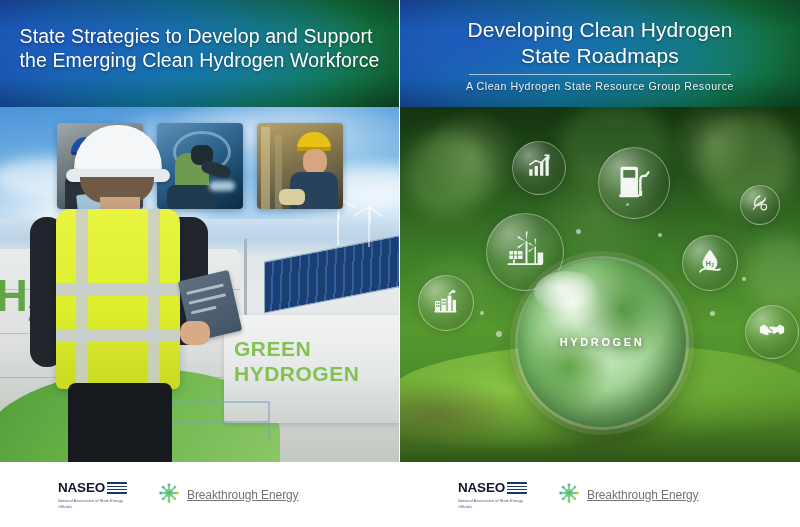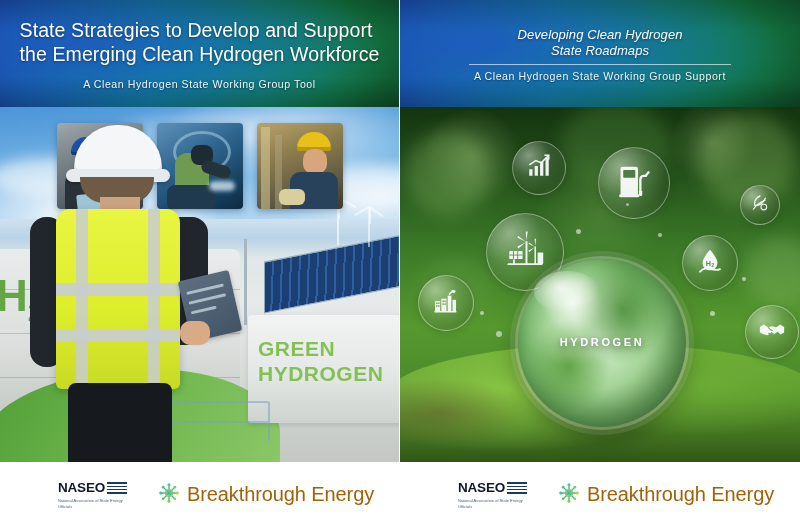--- a/index.html
+++ b/index.html
@@ -38,21 +38,21 @@
     color: #ffffff;
     font-size: 19.5px;
     line-height: 1.23;
     font-weight: 400;
     letter-spacing: .1px;
     text-align: center;
     text-shadow: 0 1px 3px rgba(0,0,0,.42);
     white-space: pre-line;
   }
   .panel.left .title  { text-align: left; font-size: 19.5px; }
-  .panel.right .title { text-align: center; font-size: 13px; font-style: italic; }
+  .panel.right .title { text-align: center; font-size: 21px; }
 
   .rule {
     height: 1px; background: rgba(255,255,255,.62);
     margin: 6px auto 5px; width: 262px;
   }
   .rule.hidden { visibility: hidden; height:1px; margin: 7px auto 4px; }
 
   .subtitle {
     color: #eef4f6;
     font-size: 10.6px;
@@ -138,21 +138,21 @@
     color:#5ba03b; font-size:44px; font-weight:700; line-height:1;
     font-family:"Liberation Sans", sans-serif; opacity:.92;
   }
   .h2mark sub { font-size:26px; }
   .greenswoosh {
     position:absolute; left:-20px; top:150px; width:300px; height:120px;
     background: linear-gradient(120deg, #4e9b36 0%, #6bb44a 45%, #8ec86a 100%);
     border-radius: 60% 45% 0 0 / 70% 55% 0 0;
   }
   .container-box {
-    position:absolute; left:248px; top:96px; width:180px; height:108px;
+    position:absolute; left:224px; top:96px; width:180px; height:108px;
     background: linear-gradient(180deg,#f2f4f3 0%, #e3e7e5 55%, #cdd3cf 100%);
     border-radius:3px;
     box-shadow: 0 2px 5px rgba(0,0,0,.12);
   }
   .container-box .txt {
     position:absolute; left:10px; top:22px;
     color:#7fbf4c; font-size:21px; font-weight:700; line-height:1.18;
     letter-spacing:.5px; white-space: pre-line; opacity:.95;
   }
   .solar {
@@ -271,35 +271,34 @@
     display:flex; align-items:center; padding-left:58px; gap:22px;
   }
   .naseo { width:78px; display:flex; flex-direction:column; align-items:flex-start; }
   .naseo-top { display:flex; align-items:center; gap:2px; }
   .naseo-word { color:#0f172a; font-size:13.5px; font-weight:700; letter-spacing:-.2px; font-family:"Liberation Sans", sans-serif;}
   .naseo-bars { display:flex; flex-direction:column; gap:1.6px; padding-top:1px;}
   .naseo-bars i { display:block; width:20px; height:1.6px; background:#1b3a63;}
   .naseo-sub { color:#46607e; font-size:3.9px; line-height:1.42; letter-spacing:.05px; margin-top:3px; max-width:74px;}
 
   .be { display:flex; align-items:center; gap:7px; }
-  .be-word { color:#a16207; font-size:20px; letter-spacing:-.1px; font-weight:400; }
+  .be-word { color:#737373; font-size:12px; letter-spacing:-.1px; font-weight:400;text-decoration:underline; }
 </style>
 </head>
 <body>
 
 <div class="stage">
 
   <section class="panel left">
 
     <header class="header">
       <div class="hdr-inner">
         <h1 class="title">State Strategies to Develop and Support
 the Emerging Clean Hydrogen Workforce</h1>
         <div class="rule hidden"></div>
-        <div class="subtitle">A Clean Hydrogen State Working Group Tool</div>
       </div>
     </header>
 
     <div class="hero">
 
       <div class="sky">
         <div class="cloud c1"></div>
         <div class="cloud c2"></div>
         <div class="cloud c3"></div>
         <div class="cloud c4"></div>
@@ -431,21 +430,21 @@
     </footer>
   </section>
 
   <section class="panel right">
 
     <header class="header">
       <div class="hdr-inner">
         <h1 class="title">Developing Clean Hydrogen
 State Roadmaps</h1>
         <div class="rule"></div>
-        <div class="subtitle">A Clean Hydrogen State Working Group Support</div>
+        <div class="subtitle">A Clean Hydrogen State Resource Group Resource</div>
       </div>
     </header>
 
     <div class="hero green">
 
       <span class="bokeh bk1"></span>
       <span class="bokeh bk2"></span>
       <span class="bokeh bk3"></span>
       <span class="bokeh bk4"></span>
       <span class="bokeh bk5"></span>

